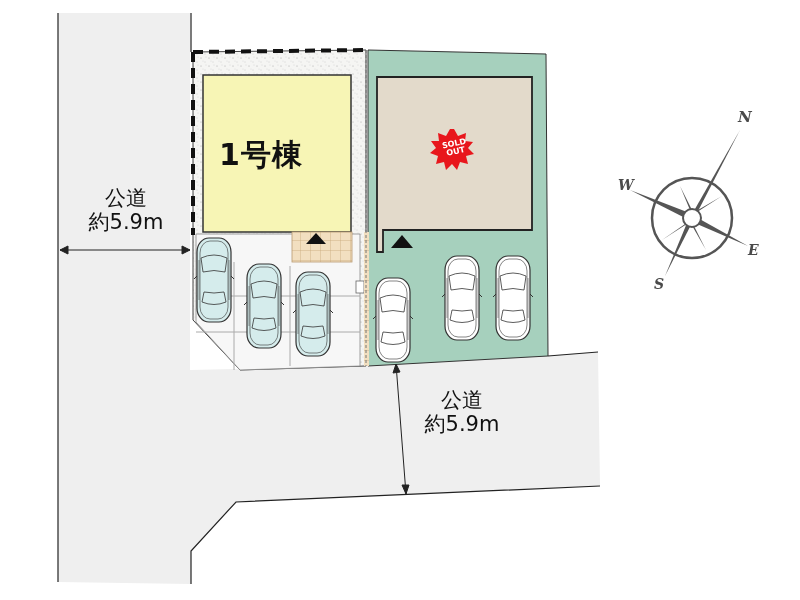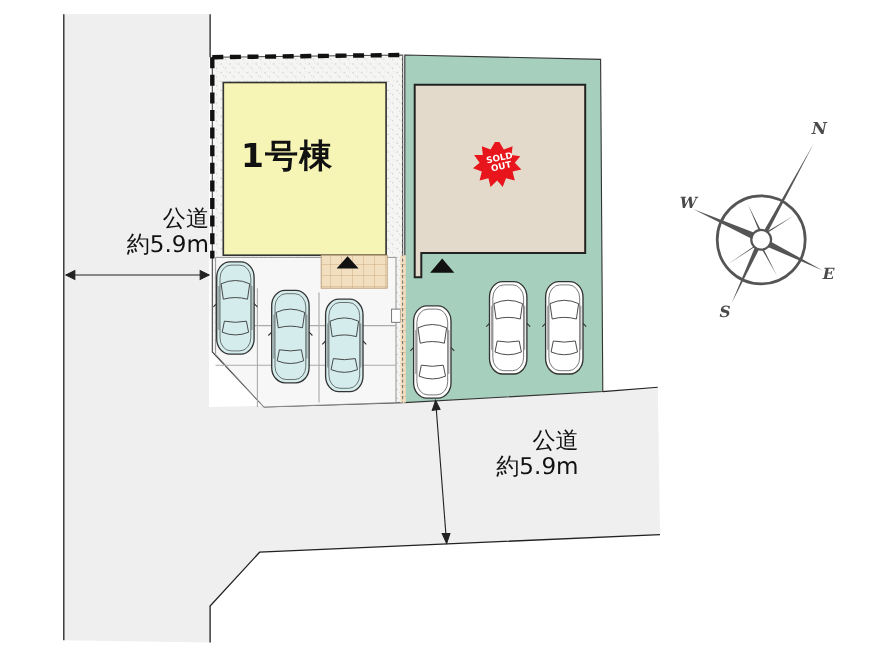--- a/index.html
+++ b/index.html
@@ -1,19 +1,19 @@
 <!DOCTYPE html>
 <html><head>
 <meta charset="utf-8">
 <style>
   html, body { margin:0; padding:0; background:#ffffff; }
   body { width:800px; height:600px; position:relative; overflow:hidden; font-family:"DejaVu Sans", sans-serif; }
   svg#plan { position:absolute; left:0; top:0; }
   .label { position:absolute; color:#111; text-align:center; line-height:1.15; font-family:"DejaVu Sans", sans-serif; }
-  .road-label { font-size:21px;text-align:right; }
+  .road-label { font-size:21px; }
   .lot-label { font-size:30px; font-weight:bold; letter-spacing:1px; }
   .compass-letter { position:absolute; font-size:12px; font-style:italic; font-weight:bold; color:#4a4a4a; font-family:"DejaVu Serif", serif; }
   .sold { position:absolute; color:#fff; font-size:8px; font-weight:bold; text-align:center; line-height:8px; transform:rotate(-12deg); font-family:"DejaVu Sans", sans-serif; }
 </style>
 </head>
 <body>
 
 <svg id="plan" width="800" height="600" viewBox="0 0 800 600">
   <defs>
     <pattern id="speckle" width="8" height="8" patternUnits="userSpaceOnUse">
@@ -111,21 +111,21 @@
     <polygon points="748,246 697,224 687,212" stroke="none"></polygon>
 
     <polygon points="680,186 690,210 694,214" stroke="none"></polygon>
     <polygon points="722,196 698,210 694,214" stroke="none"></polygon>
     <polygon points="706,250 694,226 690,222" stroke="none"></polygon>
     <polygon points="662,240 688,222 690,222" stroke="none"></polygon>
     <circle cx="692" cy="218" r="9" fill="#fff" stroke="#555" stroke-width="2"></circle>
   </g>
 </svg>
 
-<div class="label lot-label" style="left:203px; top:126px; width:116px;">1号棟</div>
+<div class="label lot-label" style="left:203px; top:138px; width:116px;">1号棟</div>
 
 <div class="sold" style="left:436px; top:140px; width:38px;">
   <span>SOLD</span><br>
   <span>OUT</span>
 </div>
 
 <div class="label road-label" style="left:62px; top:186px; width:128px;">
   <div>公道</div>
   <div>約5.9m</div>
 </div>

